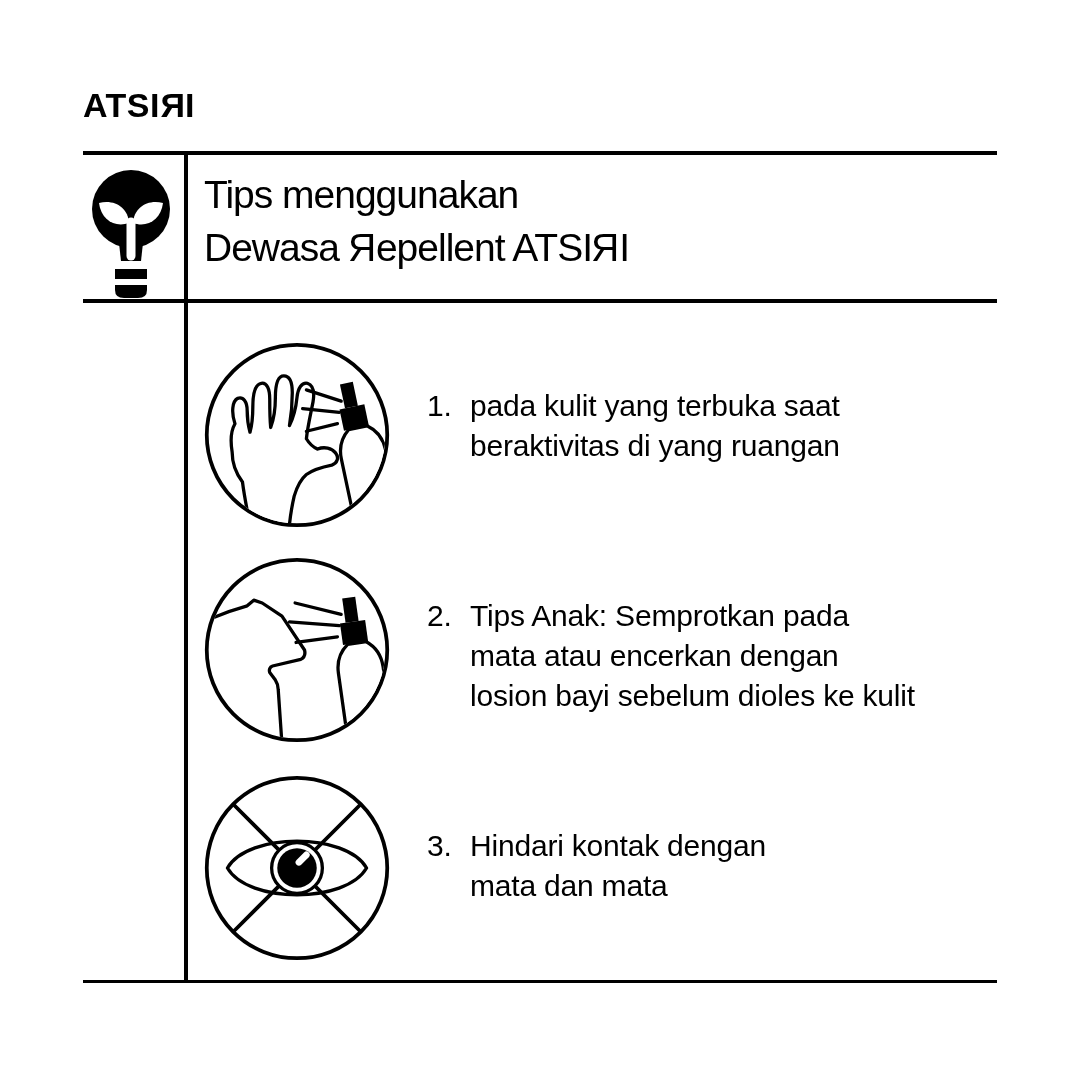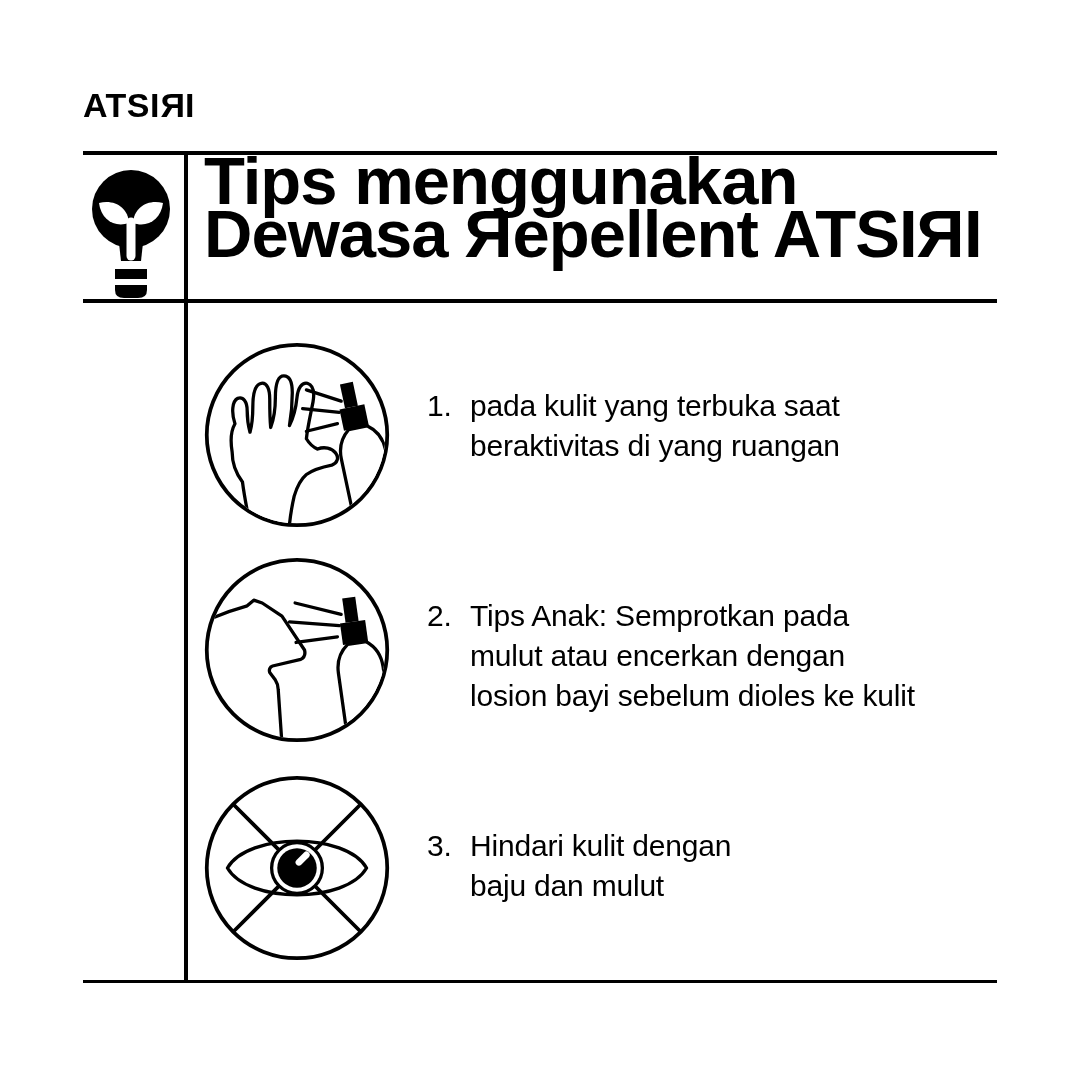--- a/index.html
+++ b/index.html
@@ -13,21 +13,21 @@
     letter-spacing:0.5px;line-height:34px;white-space:nowrap;
   }
   .flip{display:inline-block;transform:scaleX(-1);}
   .rule{position:absolute;background:#000;}
   #rule-top{left:83px;top:151px;width:914px;height:4px;}
   #rule-mid{left:83px;top:299px;width:914px;height:4px;}
   #rule-bottom{left:83px;top:980px;width:914px;height:3px;}
   #vline{left:184px;top:151px;width:4px;height:832px;}
   .bulb{position:absolute;left:91px;top:168px;}
   .title{
-    position:absolute;left:204px;top:154px;font-size:67px;font-weight:700;
+    position:absolute;left:204px;top:168px;font-size:39px;font-weight:400;
     letter-spacing:-1px;line-height:53px;white-space:nowrap;
   }
   .tip-icon{position:absolute;left:203px;width:188px;height:188px;}
   #tip-icon-1{top:341px;}
   #tip-icon-2{top:556px;}
   #tip-icon-3{top:774px;}
   .tip-text{
     position:absolute;left:427px;font-size:30px;font-weight:400;
     line-height:40px;letter-spacing:-0.2px;white-space:nowrap;
   }
@@ -114,35 +114,35 @@
         <path d="M152,93 C144,99 138,108 138,122 L138,200 L186,200 L186,122 C186,108 180,99 172,93 Z" fill="#fff" stroke="#000" stroke-width="3.5" stroke-linejoin="round"></path>
       </g>
       <path d="M147,62 L98,50 M145,74 L92,70 M143,86 L99,92" stroke="#000" stroke-width="3.5" stroke-linecap="round" fill="none"></path>
     </g>
   </svg>
 
   <div class="tip-text tip-row" id="tip-text-2">
     <span class="tip-num">2.</span>
     <span>
       <span class="ln">Tips Anak: Semprotkan pada</span>
-      <span class="ln">mulut atau encerkan dengan</span>
+      <span class="ln">mata atau encerkan dengan</span>
       <span class="ln">losion bayi sebelum dioles ke kulit</span>
     </span>
   </div>
 
   <svg class="tip-icon" id="tip-icon-3" viewBox="0 0 200 200">
     <circle cx="100" cy="100" r="96" fill="#fff" stroke="#000" stroke-width="4"></circle>
     <path d="M26,100 C48,62 152,62 174,100 C152,138 48,138 26,100 Z" fill="#fff" stroke="#000" stroke-width="3.5" stroke-linejoin="round"></path>
     <path d="M33,33 L167,167 M167,33 L33,167" stroke="#000" stroke-width="4" fill="none"></path>
     <circle cx="100" cy="100" r="27" fill="#fff" stroke="#000" stroke-width="3.5"></circle>
     <circle cx="100" cy="100" r="21" fill="#000"></circle>
     <path d="M102,94 L110,86" stroke="#fff" stroke-width="7" stroke-linecap="round" fill="none"></path>
   </svg>
 
   <div class="tip-text tip-row" id="tip-text-3">
     <span class="tip-num">3.</span>
     <span>
-      <span class="ln">Hindari kulit dengan</span>
-      <span class="ln">baju dan mulut</span>
+      <span class="ln">Hindari kontak dengan</span>
+      <span class="ln">mata dan mata</span>
     </span>
   </div>
 
 </div>
 
 </body></html>

